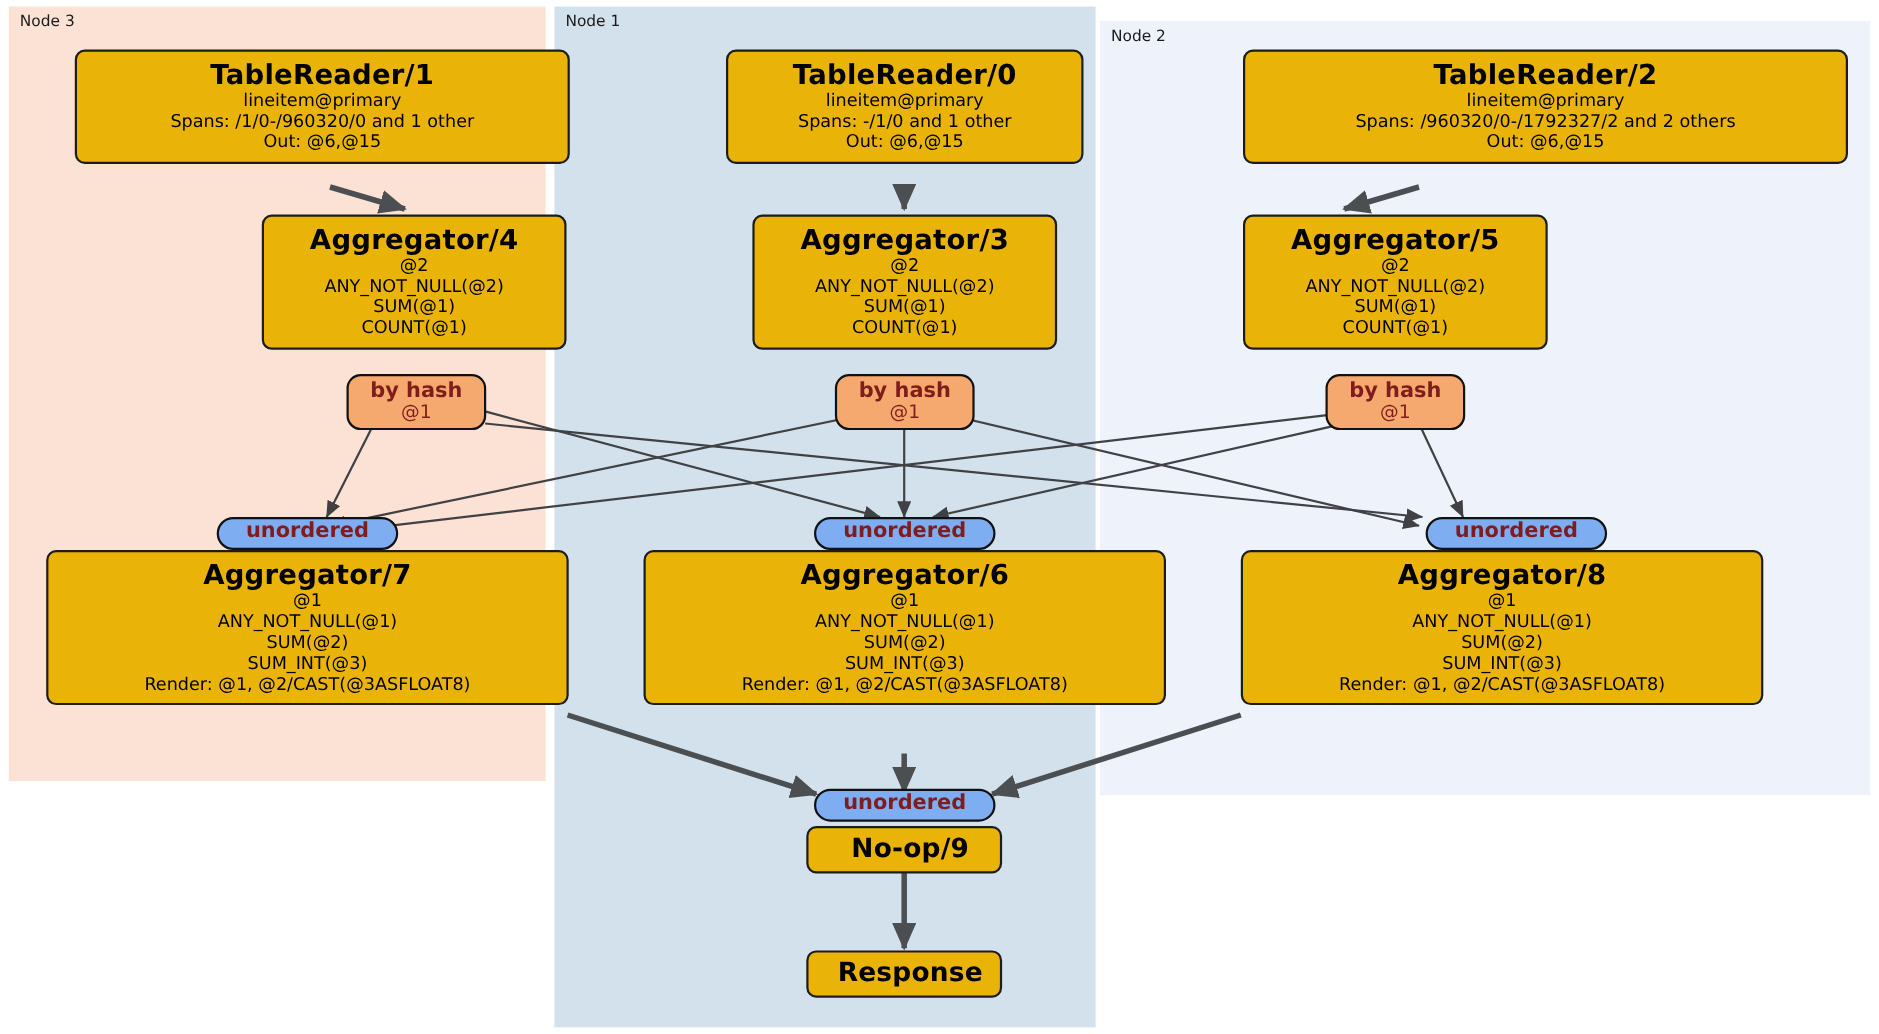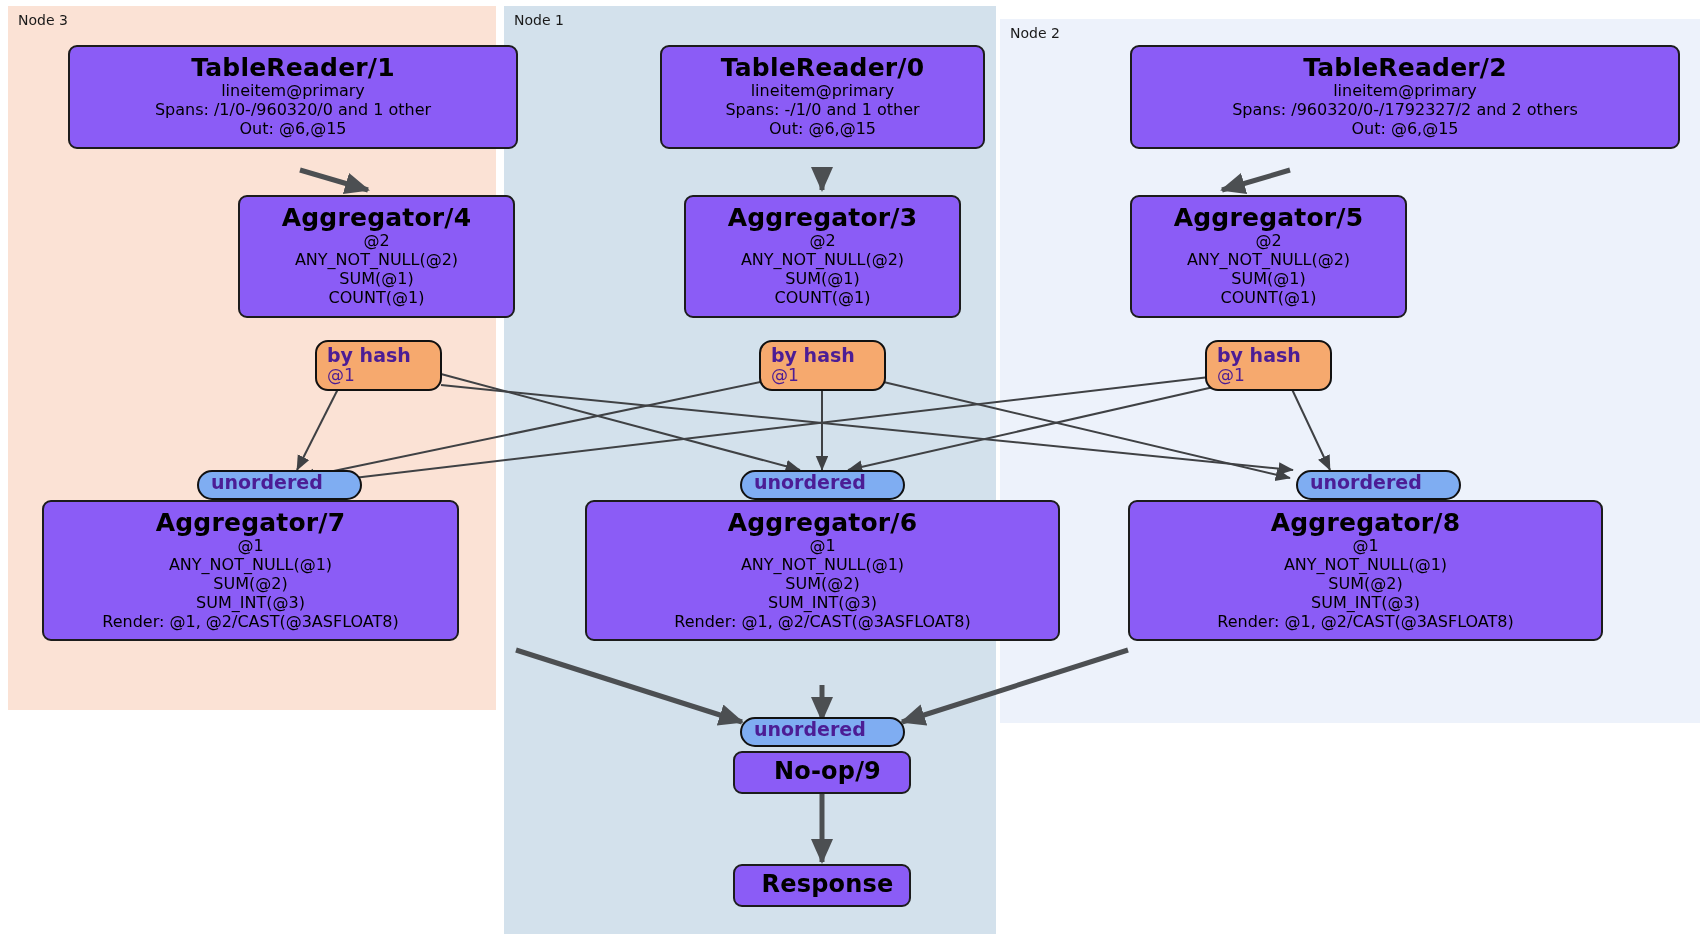--- a/index.html
+++ b/index.html
@@ -48,21 +48,21 @@
   .edge-thick {
     stroke: #4c4f52;
     stroke-width: 5;
     fill: none;
   }
 
   
   .proc {
     position: absolute;
     box-sizing: border-box;
-    background: #8b5cf6;
+    background: #eab308;
     border: 2px solid #1c1c1c;
     border-radius: 9px;
     text-align: center;
     padding: 6px 10px 8px 10px;
     color: #000;
   }
   .proc .ptitle {
     font-weight: bold;
     font-size: 25px;
     line-height: 1.16;
@@ -79,21 +79,22 @@
   }
   .proc.compact .ptitle {
     font-size: 24px;
   }
 
   
   .pill {
     position: absolute;
     box-sizing: border-box;
     border: 2px solid #111;
-    color: #4c1d95;
+    text-align: center;
+    color: #7f1d1d;
     white-space: nowrap;
   }
   .pill .plabel {
     font-weight: bold;
     font-size: 19px;
     line-height: 1.12;
   }
   .pill .psub {
     font-size: 17px;
     line-height: 1.1;
@@ -228,21 +229,21 @@
     </div>
 
     <div class="pill sync" style="left:740px; top:470px; width:165px;">
       <div class="plabel">unordered</div>
     </div>
 
     <div class="pill sync" style="left:1296px; top:470px; width:165px;">
       <div class="plabel">unordered</div>
     </div>
 
-    <div class="proc" style="left:42px; top:500px; width:417px;">
+    <div class="proc" style="left:42px; top:500px; width:475px;">
       <div class="ptitle">Aggregator/7</div>
       <div class="pline">@1</div>
       <div class="pline">ANY_NOT_NULL(@1)</div>
       <div class="pline">SUM(@2)</div>
       <div class="pline">SUM_INT(@3)</div>
       <div class="pline">Render: @1, @2/CAST(@3ASFLOAT8)</div>
     </div>
 
     <div class="proc" style="left:585px; top:500px; width:475px;">
       <div class="ptitle">Aggregator/6</div>

